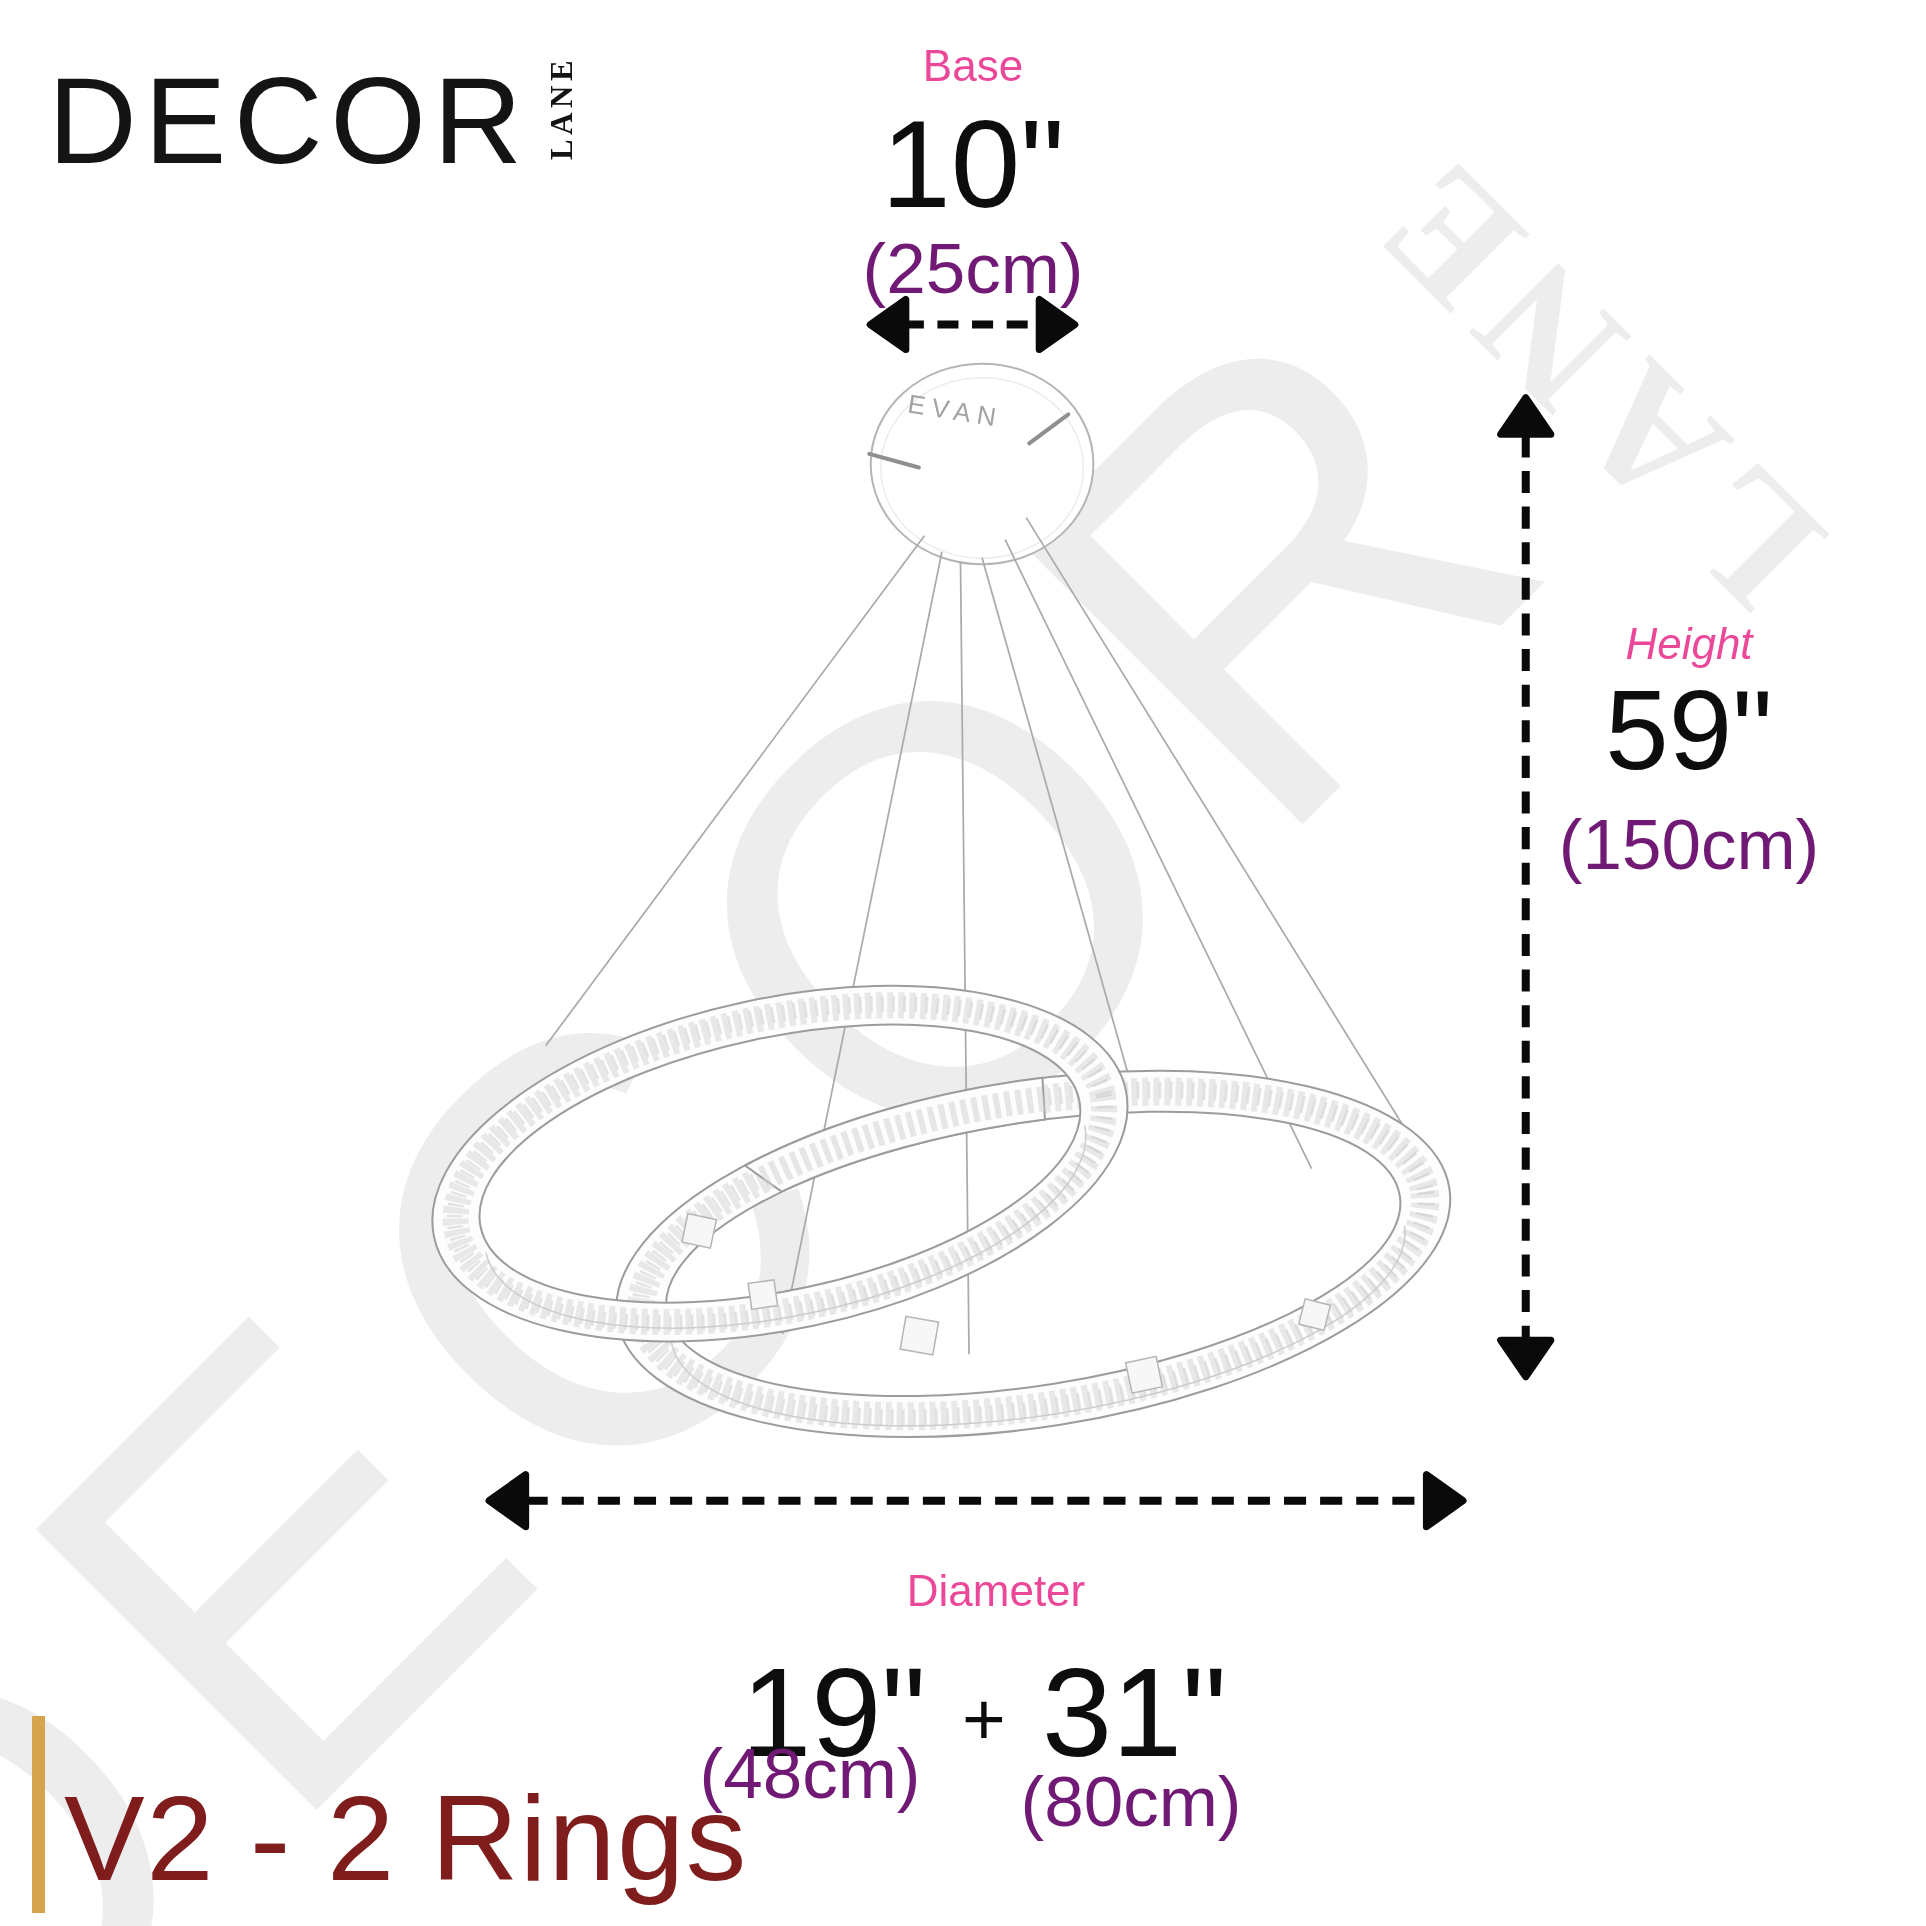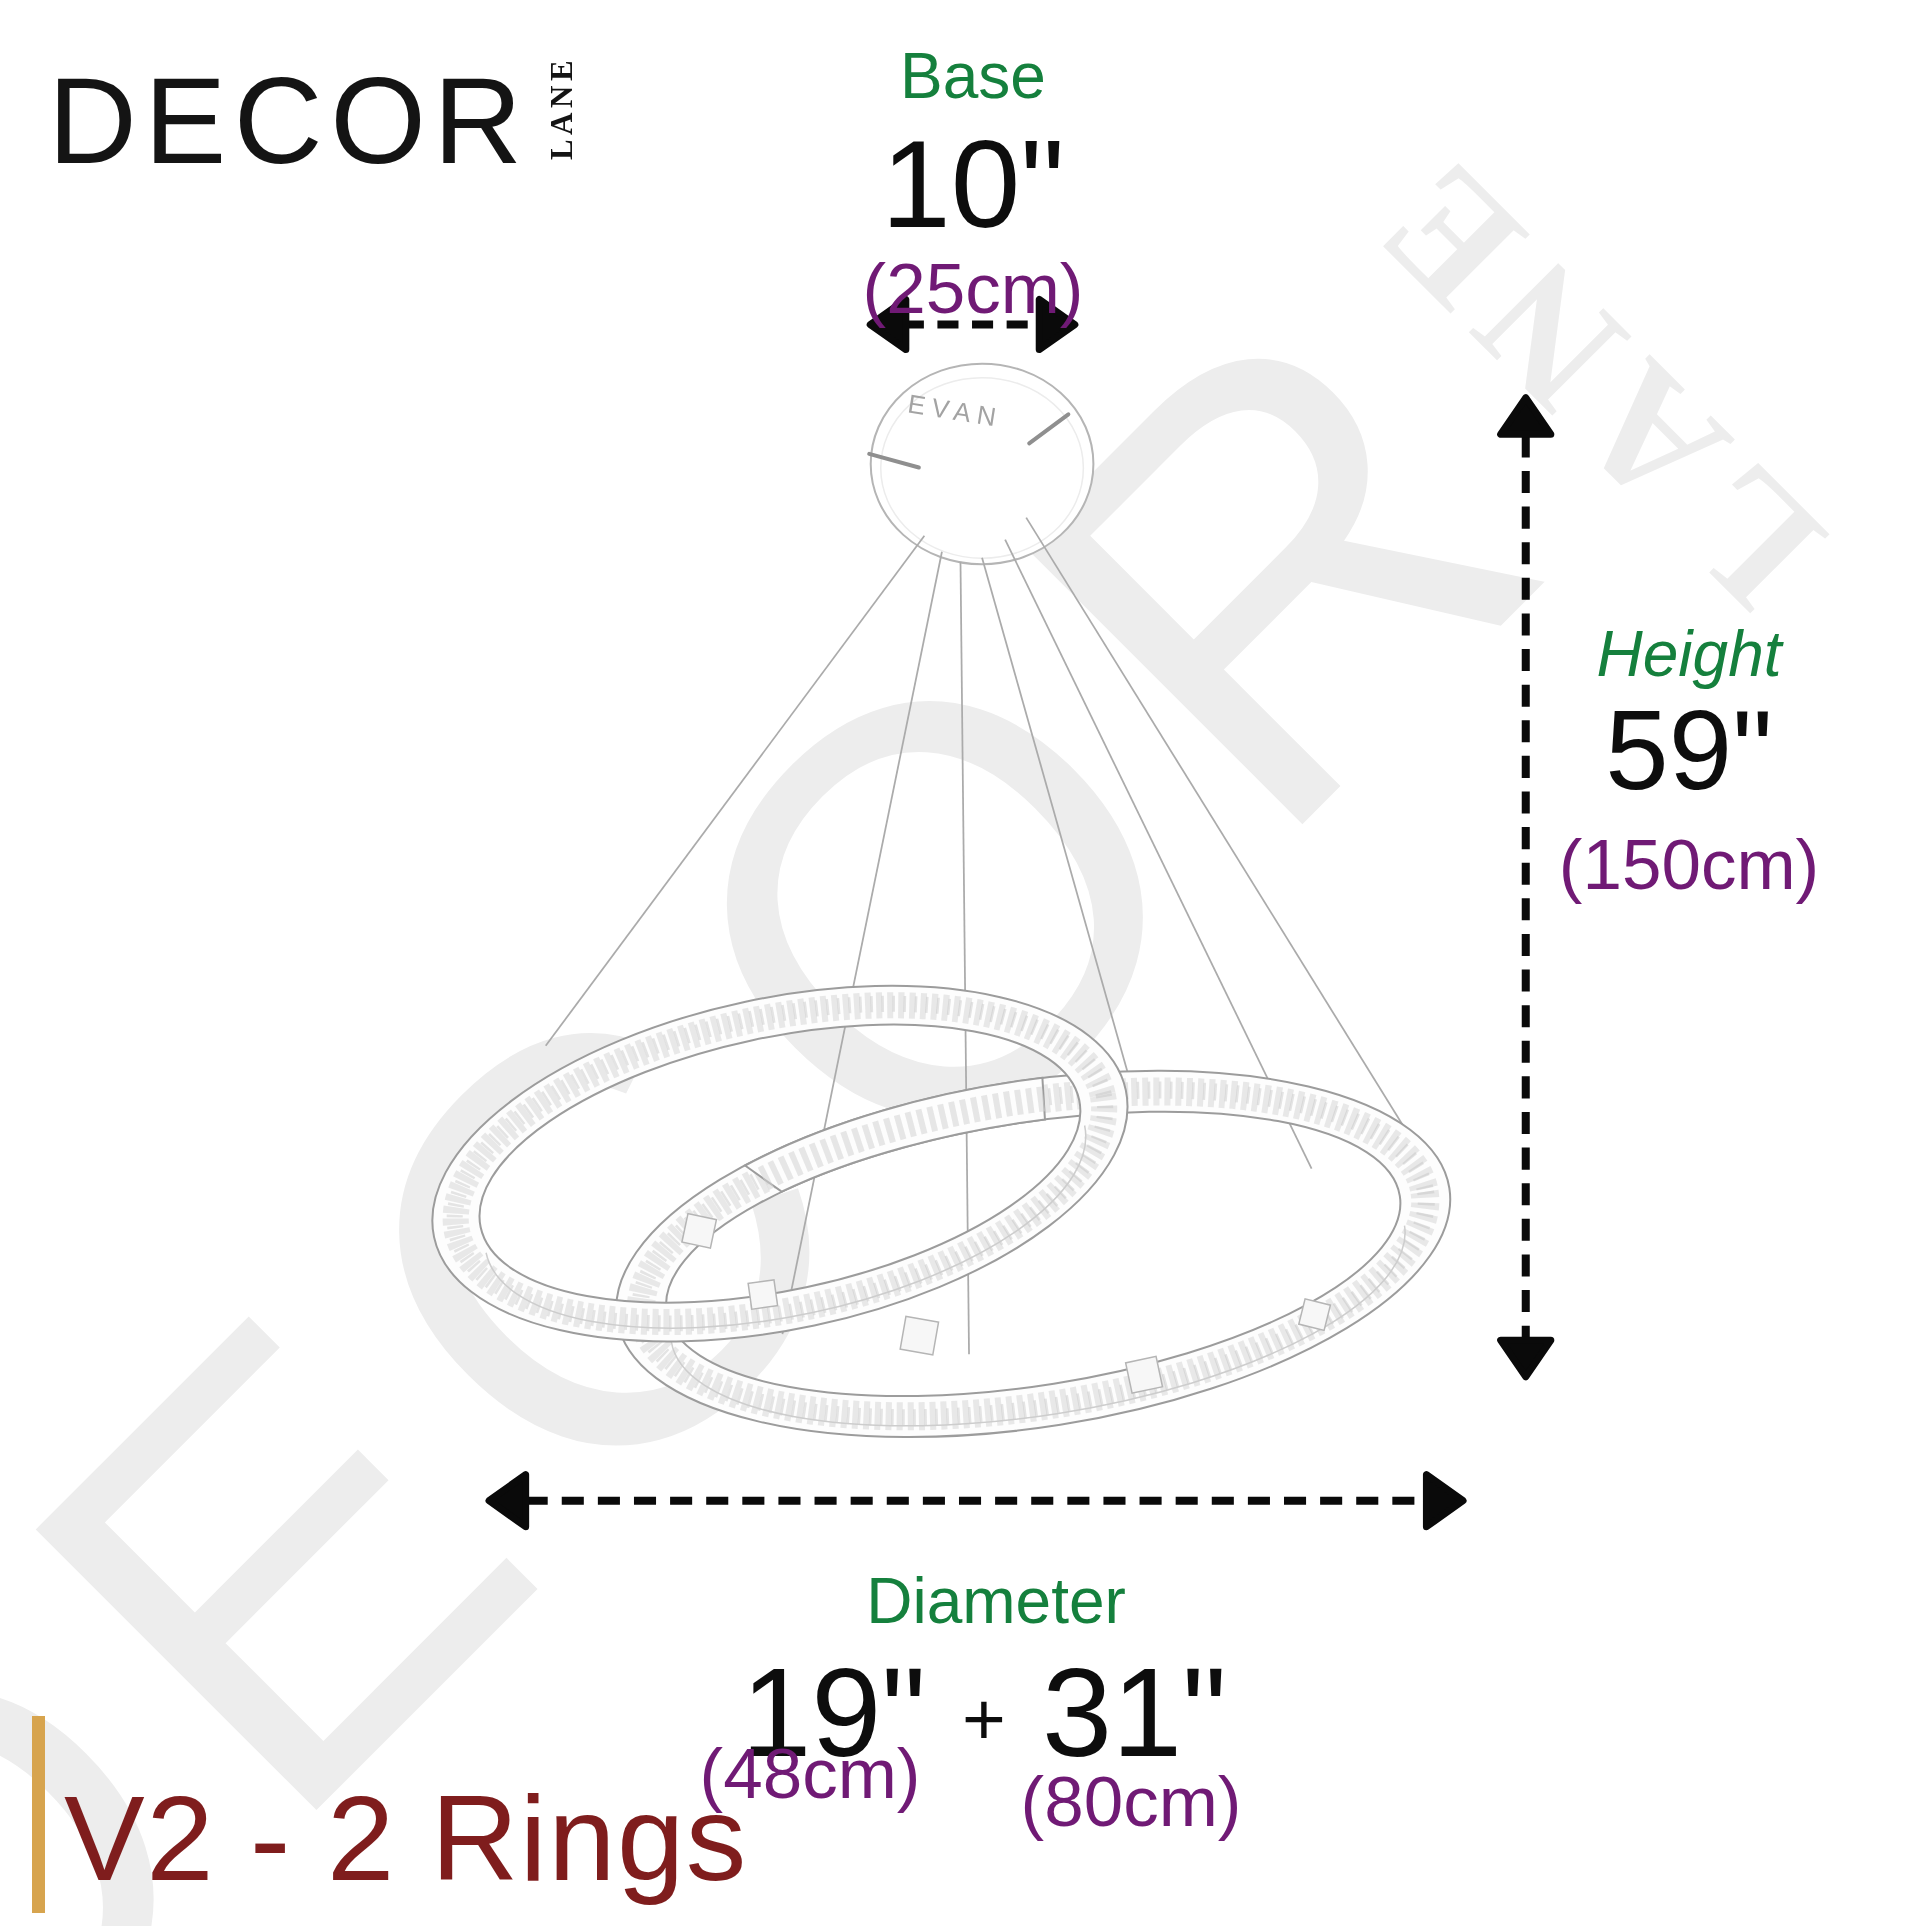--- a/index.html
+++ b/index.html
@@ -19,21 +19,21 @@
   .logo-decor{font-size:123px;font-weight:100;line-height:1;letter-spacing:7.5px;color:#141414;}
   .logo-lane-box{width:95px;height:98px;display:flex;align-items:center;justify-content:center;margin-left:-15px;}
   .logo-lane{transform:rotate(-90deg);font-family:"Liberation Serif","DejaVu Serif",serif;
              font-size:31px;font-weight:700;letter-spacing:4.5px;color:#141414;white-space:nowrap;}
 
   
   .sketch{position:absolute;left:0;top:0;z-index:1;}
 
   
   .dim{position:absolute;z-index:2;text-align:center;line-height:1;}
-  .dim-label{font-size:64px;font-weight:500;color:#15803d;}
+  .dim-label{font-size:44px;font-weight:500;color:#ec4899;}
   .dim-big{font-size:125px;font-weight:300;color:#0d0d0d;}
   .dim-cm{font-size:71px;font-weight:300;color:#701a75;}
 
   .dim-base{left:973px;top:44px;transform:translateX(-50%);}
   .dim-base .dim-big{margin-top:13px;}
   .dim-base .dim-cm{margin-top:7px;}
 
   .dim-height{left:1689px;top:622px;transform:translateX(-50%);}
   .dim-height .line2{font-style:italic;}
   .dim-height .dim-big{font-size:114px;margin-top:7px;}

